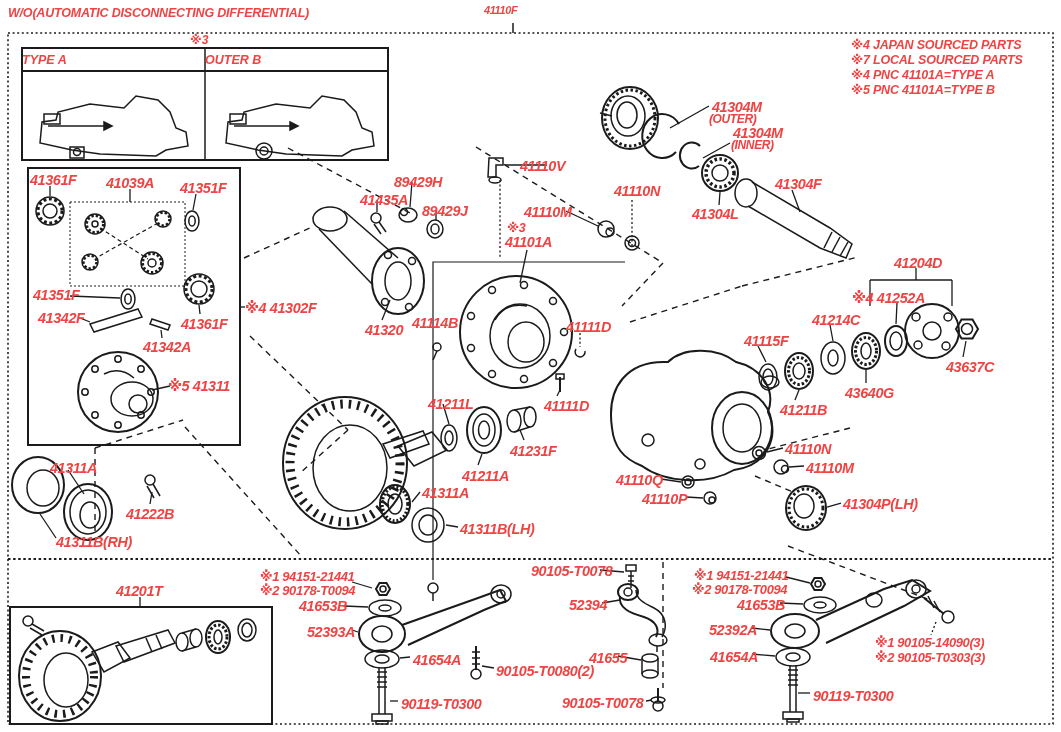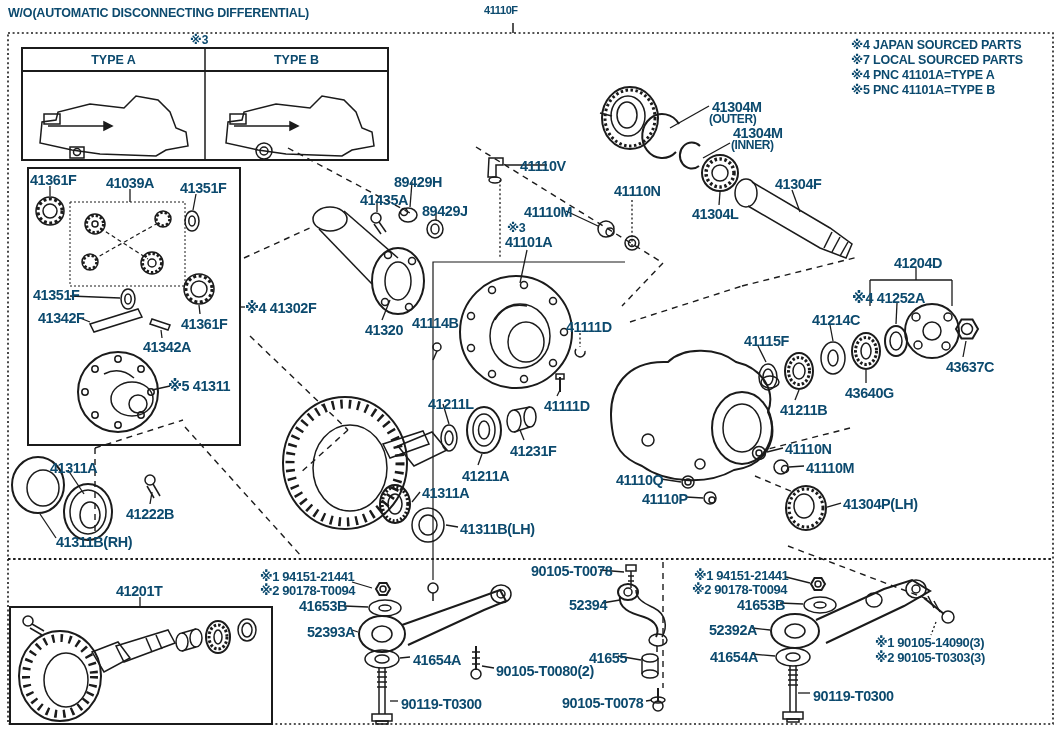--- a/index.html
+++ b/index.html
@@ -1,25 +1,25 @@
 <!DOCTYPE html>
 <html><head>
 <meta charset="utf-8">
 <style>
   html,body{margin:0;padding:0;background:#fff;}
   #stage{position:relative;width:1061px;height:732px;background:#fff;overflow:hidden;
-         font-family:"Liberation Sans","DejaVu Sans",sans-serif;color:#0c4a6e;}
+         font-family:"Liberation Sans","DejaVu Sans",sans-serif;color:#ef4444;font-style:italic;}
   svg{position:absolute;left:0;top:0;}
   .plbl{position:absolute;font-weight:bold;font-size:15px;line-height:1;white-space:nowrap;
         letter-spacing:-0.4px;transform:scaleX(.96);transform-origin:left top;}
   #title{position:absolute;left:8px;top:6px;font-weight:bold;font-size:12.5px;letter-spacing:-0.2px;}
   #topref{position:absolute;left:484px;top:4px;font-weight:bold;font-size:11px;letter-spacing:-0.4px;}
   #notes{position:absolute;left:851px;top:38px;}
   .note-line{font-weight:bold;font-size:12.5px;line-height:15px;letter-spacing:-0.2px;white-space:nowrap;}
-  .typehdr{position:absolute;top:53px;width:183px;text-align:center;font-weight:bold;font-size:12.5px;}
+  .typehdr{position:absolute;top:53px;width:183px;text-align:left;font-weight:bold;font-size:12.5px;}
   #marker3{position:absolute;left:190px;top:33px;font-weight:bold;font-size:12px;}
   #hl{position:absolute;left:507px;top:95px;width:84px;height:26px;border:5px solid #F1B500;
       background:#fff;display:flex;align-items:center;justify-content:center;
       font-weight:bold;font-size:15px;letter-spacing:-0.6px;white-space:nowrap;}
 </style>
 </head>
 <body>
 
 <div id="stage">
 
@@ -449,21 +449,21 @@
 
 <div id="notes">
   <div class="note-line">※4 JAPAN SOURCED PARTS</div>
   <div class="note-line">※7 LOCAL SOURCED PARTS</div>
   <div class="note-line">※4 PNC 41101A=TYPE A</div>
   <div class="note-line">※5 PNC 41101A=TYPE B</div>
 </div>
 
 <div id="marker3">※3</div>
 <div class="typehdr" style="left:22px">TYPE A</div>
-<div class="typehdr" style="left:205px">TYPE B</div>
+<div class="typehdr" style="left:205px">OUTER B</div>
 
 
 <div id="labels">
       <div class="plbl" style="left: 30px; top: 172px;">41361F</div>
       <div class="plbl" style="left: 106px; top: 175px;">41039A</div>
       <div class="plbl" style="left: 180px; top: 180px;">41351F</div>
       <div class="plbl" style="left: 33px; top: 287px;">41351F</div>
       <div class="plbl" style="left: 38px; top: 310px;">41342F</div>
       <div class="plbl" style="left: 181px; top: 316px;">41361F</div>
       <div class="plbl" style="left: 143px; top: 339px;">41342A</div>

